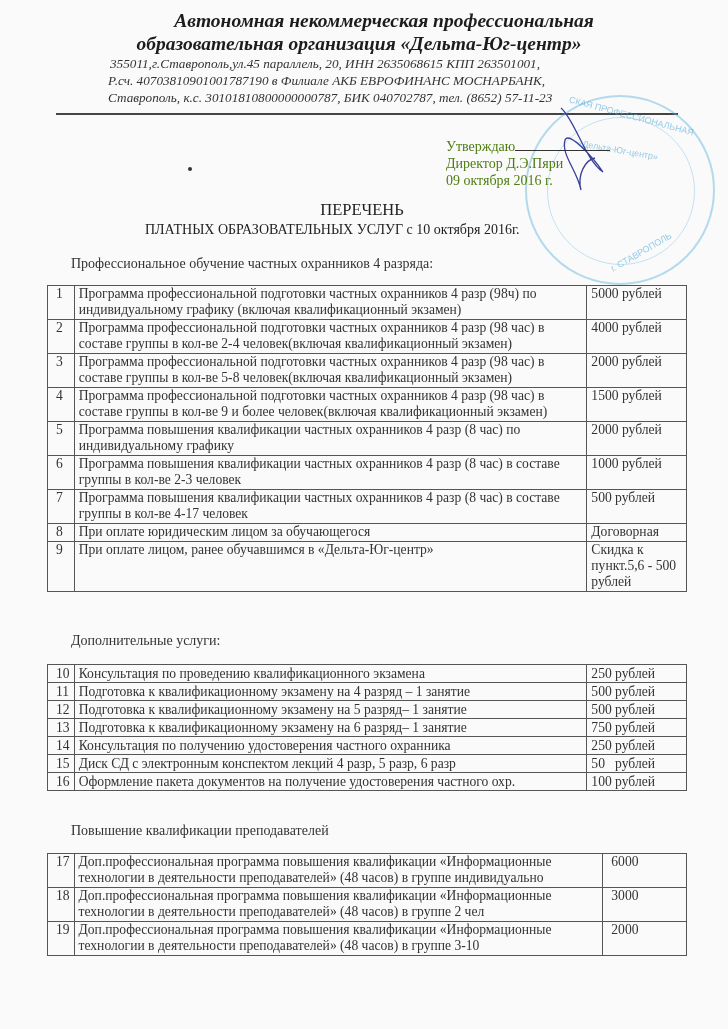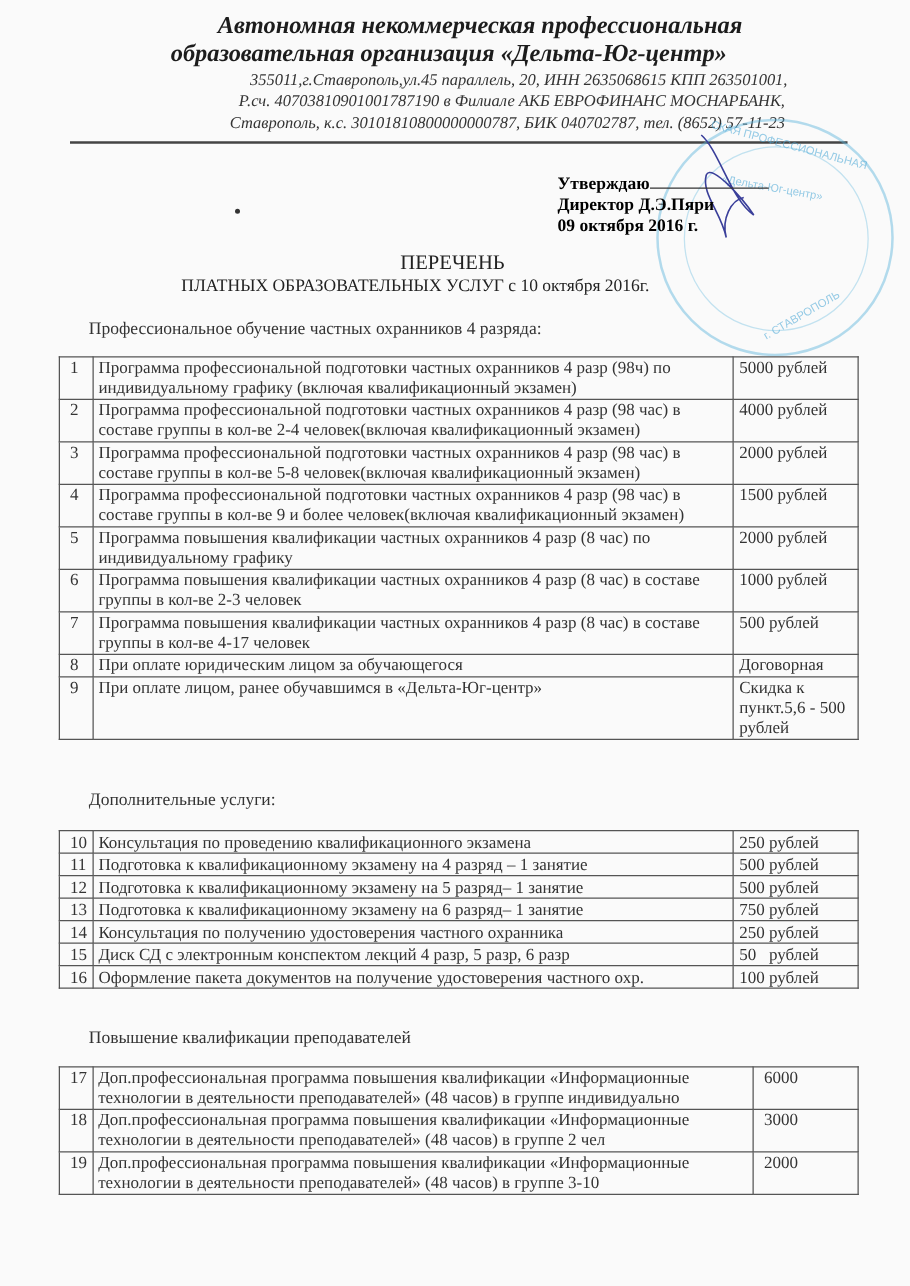--- a/index.html
+++ b/index.html
@@ -9,31 +9,31 @@
     font-family: "Liberation Serif", serif; color: #222;
   }
   .org-title {
     position: absolute; left: 0; width: 728px; text-align: center;
     font-style: italic; font-weight: bold; font-size: 19.5px; line-height: 22px;
     color: #1c1c1c;
   }
   .org-title.l1 { top: 10px; left: 20px; }
   .org-title.l2 { top: 33px; left: -5px; }
   .req {
-    position: absolute; left: 105px; width: 520px; text-align: right;
+    position: absolute; left: 105px; width: 520px; text-align: left;
     font-style: italic; font-size: 13.2px; line-height: 17px; color: #333;
   }
   .req.l1 { top: 55px; left: 110px; }
   .req.l2 { top: 72px; left: 108px; }
   .req.l3 { top: 89px; left: 108px; }
   .hr-top {
     position: absolute; left: 56px; top: 113px; width: 622px; height: 1.5px;
     background: #444;
   }
-  .approve { position: absolute; left: 446px; top: 138px; font-size: 14px; line-height: 17px; color: #000000; font-weight: bold; }
+  .approve { position: absolute; left: 446px; top: 138px; font-size: 14px; line-height: 17px; color: #4d7c0f; }
   .approve .sig-line { display: inline-block; width: 95px; border-bottom: 1px solid #333; height: 12px; vertical-align: baseline; }
   .stamp {
     position: absolute; left: 525px; top: 95px; width: 190px; height: 190px;
     border-radius: 50%; border: 2px solid rgba(90,180,220,0.45);
     box-sizing: border-box;
   }
   .stamp::after {
     content: ""; position: absolute; left: 20px; top: 20px; width: 146px; height: 146px;
     border-radius: 50%; border: 1px solid rgba(90,180,220,0.35);
   }

